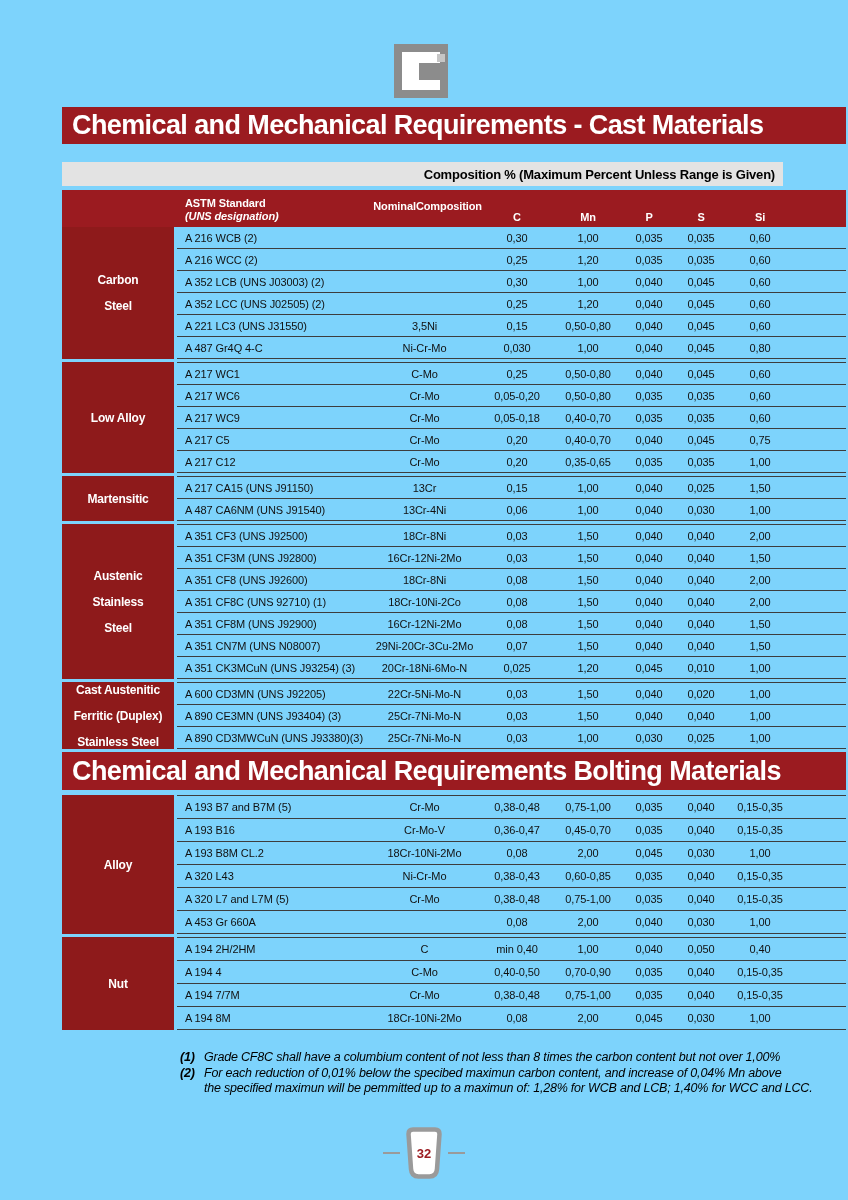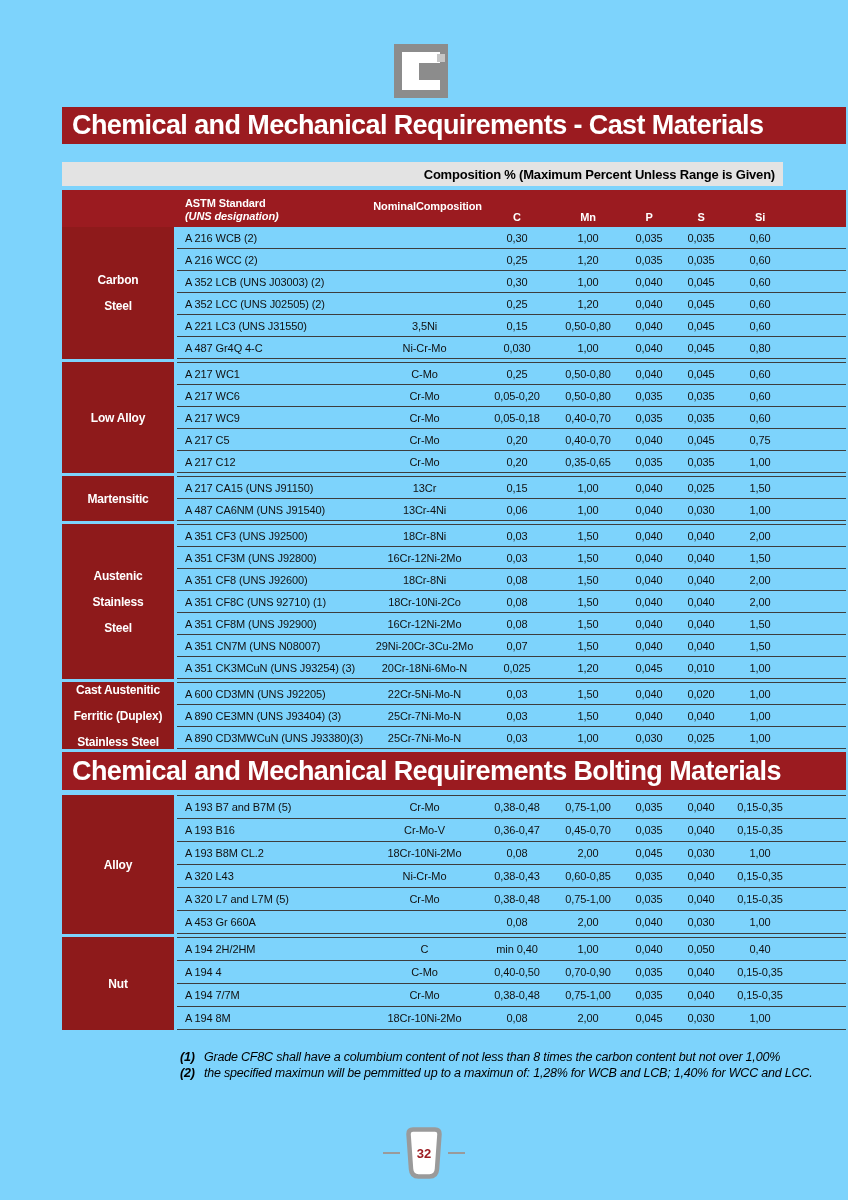--- a/index.html
+++ b/index.html
@@ -503,20 +503,21 @@
   <div class="footnotes">
       <div class="footnote">
         <div class="fn-marker">(1)</div>
         <div class="fn-body">
           <div>Grade CF8C shall have a columbium content of not less than 8 times the carbon content but not over 1,00%</div>
         </div>
       </div>
       <div class="footnote">
         <div class="fn-marker">(2)</div>
         <div class="fn-body">
+          <div>For each reduction of 0,01% below the specibed maximun carbon content, and increase of 0,04% Mn above</div>
           <div>the specified maximun will be pemmitted up to a maximun of: 1,28% for WCB and LCB; 1,40% for WCC and LCC.</div>
         </div>
       </div>
     </div>
 
   <div class="footer">
     <div class="footer-line"></div>
     <div class="wedge-wrap">
       <svg width="40" height="52" viewBox="0 0 40 52">
         <path d="M 9 2.5 L 31 2.5 Q 35.5 2.5 35.5 7 L 33 42 Q 32.5 49.5 25.5 49.5 L 14.5 49.5 Q 7.5 49.5 7 42 L 4.5 7 Q 4.5 2.5 9 2.5 Z" fill="#ffffff" stroke="#9A9A9A" stroke-width="4.5"></path>

